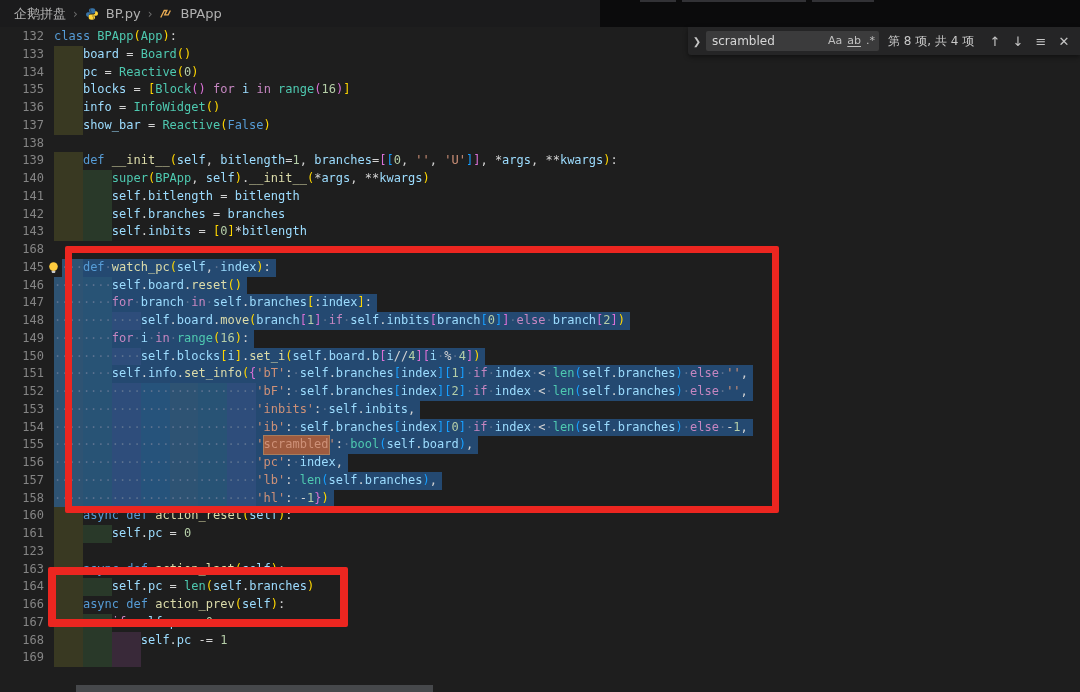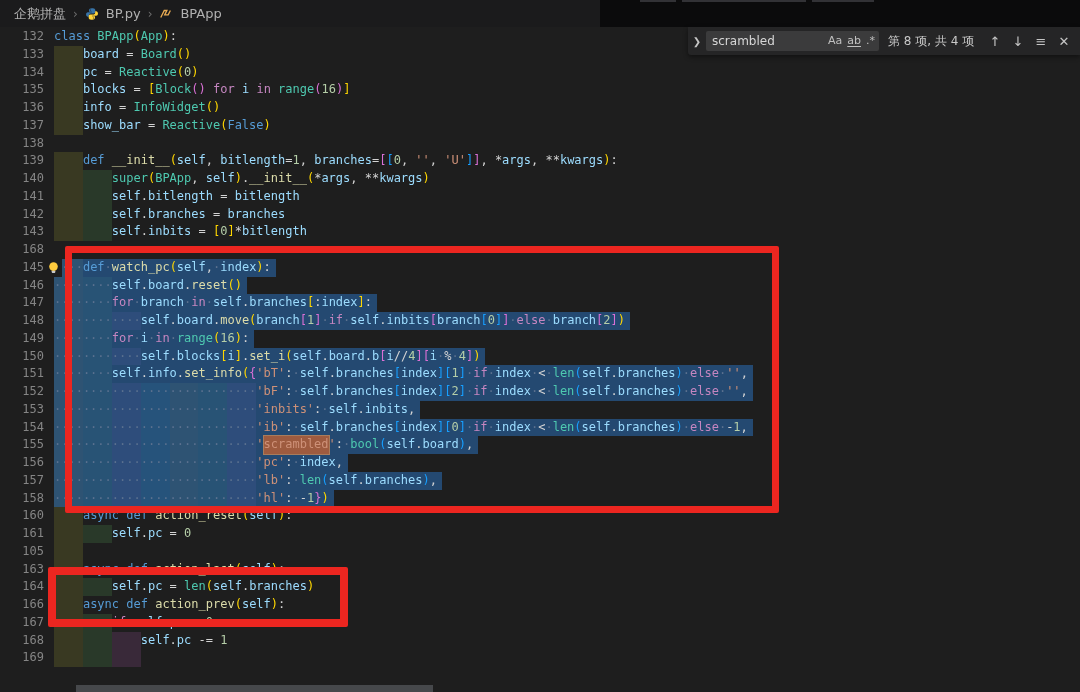--- a/index.html
+++ b/index.html
@@ -135,21 +135,21 @@
       <div class="cl"><div class="stripe" style="left: 54px; width: 28.8984px; background: rgba(255, 255, 64, 0.12);"></div><div class="stripe" style="left: 82.8984px; width: 28.8984px; background: rgba(127, 255, 127, 0.12);"></div><div class="selbg" style="left: 54px; width: 698.619px;"></div><span class="ln">151</span><span class="ct"><span class="ws">········</span><span style="color: rgb(156, 220, 254);">self</span><span style="color: rgb(212, 212, 212);">.</span><span style="color: rgb(156, 220, 254);">info</span><span style="color: rgb(212, 212, 212);">.</span><span style="color: rgb(220, 220, 170);">set_info</span><span style="color: rgb(255, 215, 0);">(</span><span style="color: rgb(218, 112, 214);">{</span><span style="color: rgb(206, 145, 120);">'bT'</span><span style="color: rgb(212, 212, 212);">:</span><span class="ws">·</span><span style="color: rgb(156, 220, 254);">self</span><span style="color: rgb(212, 212, 212);">.</span><span style="color: rgb(156, 220, 254);">branches</span><span style="color: rgb(23, 159, 255);">[</span><span style="color: rgb(156, 220, 254);">index</span><span style="color: rgb(23, 159, 255);">]</span><span style="color: rgb(23, 159, 255);">[</span><span style="color: rgb(181, 206, 168);">1</span><span style="color: rgb(23, 159, 255);">]</span><span class="ws">·</span><span style="color: rgb(197, 134, 192);">if</span><span class="ws">·</span><span style="color: rgb(156, 220, 254);">index</span><span class="ws">·</span><span style="color: rgb(212, 212, 212);">&lt;</span><span class="ws">·</span><span style="color: rgb(78, 201, 176);">len</span><span style="color: rgb(23, 159, 255);">(</span><span style="color: rgb(156, 220, 254);">self</span><span style="color: rgb(212, 212, 212);">.</span><span style="color: rgb(156, 220, 254);">branches</span><span style="color: rgb(23, 159, 255);">)</span><span class="ws">·</span><span style="color: rgb(197, 134, 192);">else</span><span class="ws">·</span><span style="color: rgb(206, 145, 120);">''</span><span style="color: rgb(212, 212, 212);">,</span></span></div>
       <div class="cl"><div class="stripe" style="left: 54px; width: 28.8984px; background: rgba(255, 255, 64, 0.12);"></div><div class="stripe" style="left: 82.8984px; width: 28.8984px; background: rgba(127, 255, 127, 0.12);"></div><div class="stripe" style="left: 111.797px; width: 28.8984px; background: rgba(255, 125, 255, 0.12);"></div><div class="stripe" style="left: 140.695px; width: 28.8984px; background: rgba(79, 236, 236, 0.12);"></div><div class="stripe" style="left: 169.594px; width: 28.8984px; background: rgba(255, 255, 64, 0.12);"></div><div class="stripe" style="left: 198.492px; width: 28.8984px; background: rgba(127, 255, 127, 0.12);"></div><div class="stripe" style="left: 227.39px; width: 28.8984px; background: rgba(255, 125, 255, 0.12);"></div><div class="selbg" style="left: 54px; width: 698.619px;"></div><span class="ln">152</span><span class="ct"><span class="ws">····························</span><span style="color: rgb(206, 145, 120);">'bF'</span><span style="color: rgb(212, 212, 212);">:</span><span class="ws">·</span><span style="color: rgb(156, 220, 254);">self</span><span style="color: rgb(212, 212, 212);">.</span><span style="color: rgb(156, 220, 254);">branches</span><span style="color: rgb(23, 159, 255);">[</span><span style="color: rgb(156, 220, 254);">index</span><span style="color: rgb(23, 159, 255);">]</span><span style="color: rgb(23, 159, 255);">[</span><span style="color: rgb(181, 206, 168);">2</span><span style="color: rgb(23, 159, 255);">]</span><span class="ws">·</span><span style="color: rgb(197, 134, 192);">if</span><span class="ws">·</span><span style="color: rgb(156, 220, 254);">index</span><span class="ws">·</span><span style="color: rgb(212, 212, 212);">&lt;</span><span class="ws">·</span><span style="color: rgb(78, 201, 176);">len</span><span style="color: rgb(23, 159, 255);">(</span><span style="color: rgb(156, 220, 254);">self</span><span style="color: rgb(212, 212, 212);">.</span><span style="color: rgb(156, 220, 254);">branches</span><span style="color: rgb(23, 159, 255);">)</span><span class="ws">·</span><span style="color: rgb(197, 134, 192);">else</span><span class="ws">·</span><span style="color: rgb(206, 145, 120);">''</span><span style="color: rgb(212, 212, 212);">,</span></span></div>
       <div class="cl"><div class="stripe" style="left: 54px; width: 28.8984px; background: rgba(255, 255, 64, 0.12);"></div><div class="stripe" style="left: 82.8984px; width: 28.8984px; background: rgba(127, 255, 127, 0.12);"></div><div class="stripe" style="left: 111.797px; width: 28.8984px; background: rgba(255, 125, 255, 0.12);"></div><div class="stripe" style="left: 140.695px; width: 28.8984px; background: rgba(79, 236, 236, 0.12);"></div><div class="stripe" style="left: 169.594px; width: 28.8984px; background: rgba(255, 255, 64, 0.12);"></div><div class="stripe" style="left: 198.492px; width: 28.8984px; background: rgba(127, 255, 127, 0.12);"></div><div class="stripe" style="left: 227.39px; width: 28.8984px; background: rgba(255, 125, 255, 0.12);"></div><div class="selbg" style="left: 54px; width: 366.287px;"></div><span class="ln">153</span><span class="ct"><span class="ws">····························</span><span style="color: rgb(206, 145, 120);">'inbits'</span><span style="color: rgb(212, 212, 212);">:</span><span class="ws">·</span><span style="color: rgb(156, 220, 254);">self</span><span style="color: rgb(212, 212, 212);">.</span><span style="color: rgb(156, 220, 254);">inbits</span><span style="color: rgb(212, 212, 212);">,</span></span></div>
       <div class="cl"><div class="stripe" style="left: 54px; width: 28.8984px; background: rgba(255, 255, 64, 0.12);"></div><div class="stripe" style="left: 82.8984px; width: 28.8984px; background: rgba(127, 255, 127, 0.12);"></div><div class="stripe" style="left: 111.797px; width: 28.8984px; background: rgba(255, 125, 255, 0.12);"></div><div class="stripe" style="left: 140.695px; width: 28.8984px; background: rgba(79, 236, 236, 0.12);"></div><div class="stripe" style="left: 169.594px; width: 28.8984px; background: rgba(255, 255, 64, 0.12);"></div><div class="stripe" style="left: 198.492px; width: 28.8984px; background: rgba(127, 255, 127, 0.12);"></div><div class="stripe" style="left: 227.39px; width: 28.8984px; background: rgba(255, 125, 255, 0.12);"></div><div class="selbg" style="left: 54px; width: 698.619px;"></div><span class="ln">154</span><span class="ct"><span class="ws">····························</span><span style="color: rgb(206, 145, 120);">'ib'</span><span style="color: rgb(212, 212, 212);">:</span><span class="ws">·</span><span style="color: rgb(156, 220, 254);">self</span><span style="color: rgb(212, 212, 212);">.</span><span style="color: rgb(156, 220, 254);">branches</span><span style="color: rgb(23, 159, 255);">[</span><span style="color: rgb(156, 220, 254);">index</span><span style="color: rgb(23, 159, 255);">]</span><span style="color: rgb(23, 159, 255);">[</span><span style="color: rgb(181, 206, 168);">0</span><span style="color: rgb(23, 159, 255);">]</span><span class="ws">·</span><span style="color: rgb(197, 134, 192);">if</span><span class="ws">·</span><span style="color: rgb(156, 220, 254);">index</span><span class="ws">·</span><span style="color: rgb(212, 212, 212);">&lt;</span><span class="ws">·</span><span style="color: rgb(78, 201, 176);">len</span><span style="color: rgb(23, 159, 255);">(</span><span style="color: rgb(156, 220, 254);">self</span><span style="color: rgb(212, 212, 212);">.</span><span style="color: rgb(156, 220, 254);">branches</span><span style="color: rgb(23, 159, 255);">)</span><span class="ws">·</span><span style="color: rgb(197, 134, 192);">else</span><span class="ws">·</span><span style="color: rgb(212, 212, 212);">-</span><span style="color: rgb(181, 206, 168);">1</span><span style="color: rgb(212, 212, 212);">,</span></span></div>
       <div class="cl"><div class="stripe" style="left: 54px; width: 28.8984px; background: rgba(255, 255, 64, 0.12);"></div><div class="stripe" style="left: 82.8984px; width: 28.8984px; background: rgba(127, 255, 127, 0.12);"></div><div class="stripe" style="left: 111.797px; width: 28.8984px; background: rgba(255, 125, 255, 0.12);"></div><div class="stripe" style="left: 140.695px; width: 28.8984px; background: rgba(79, 236, 236, 0.12);"></div><div class="stripe" style="left: 169.594px; width: 28.8984px; background: rgba(255, 255, 64, 0.12);"></div><div class="stripe" style="left: 198.492px; width: 28.8984px; background: rgba(127, 255, 127, 0.12);"></div><div class="stripe" style="left: 227.39px; width: 28.8984px; background: rgba(255, 125, 255, 0.12);"></div><div class="selbg" style="left: 54px; width: 424.084px;"></div><div class="findmatch" style="left: 263.513px; width: 65.0214px;"></div><span class="ln">155</span><span class="ct"><span class="ws">····························</span><span style="color: rgb(206, 145, 120);">'</span><span style="color: rgb(206, 145, 120);">scrambled</span><span style="color: rgb(206, 145, 120);">'</span><span style="color: rgb(212, 212, 212);">:</span><span class="ws">·</span><span style="color: rgb(78, 201, 176);">bool</span><span style="color: rgb(23, 159, 255);">(</span><span style="color: rgb(156, 220, 254);">self</span><span style="color: rgb(212, 212, 212);">.</span><span style="color: rgb(156, 220, 254);">board</span><span style="color: rgb(23, 159, 255);">)</span><span style="color: rgb(212, 212, 212);">,</span></span></div>
       <div class="cl"><div class="stripe" style="left: 54px; width: 28.8984px; background: rgba(255, 255, 64, 0.12);"></div><div class="stripe" style="left: 82.8984px; width: 28.8984px; background: rgba(127, 255, 127, 0.12);"></div><div class="stripe" style="left: 111.797px; width: 28.8984px; background: rgba(255, 125, 255, 0.12);"></div><div class="stripe" style="left: 140.695px; width: 28.8984px; background: rgba(79, 236, 236, 0.12);"></div><div class="stripe" style="left: 169.594px; width: 28.8984px; background: rgba(255, 255, 64, 0.12);"></div><div class="stripe" style="left: 198.492px; width: 28.8984px; background: rgba(127, 255, 127, 0.12);"></div><div class="stripe" style="left: 227.39px; width: 28.8984px; background: rgba(255, 125, 255, 0.12);"></div><div class="selbg" style="left: 54px; width: 294.041px;"></div><span class="ln">156</span><span class="ct"><span class="ws">····························</span><span style="color: rgb(206, 145, 120);">'pc'</span><span style="color: rgb(212, 212, 212);">:</span><span class="ws">·</span><span style="color: rgb(156, 220, 254);">index</span><span style="color: rgb(212, 212, 212);">,</span></span></div>
       <div class="cl"><div class="stripe" style="left: 54px; width: 28.8984px; background: rgba(255, 255, 64, 0.12);"></div><div class="stripe" style="left: 82.8984px; width: 28.8984px; background: rgba(127, 255, 127, 0.12);"></div><div class="stripe" style="left: 111.797px; width: 28.8984px; background: rgba(255, 125, 255, 0.12);"></div><div class="stripe" style="left: 140.695px; width: 28.8984px; background: rgba(79, 236, 236, 0.12);"></div><div class="stripe" style="left: 169.594px; width: 28.8984px; background: rgba(255, 255, 64, 0.12);"></div><div class="stripe" style="left: 198.492px; width: 28.8984px; background: rgba(127, 255, 127, 0.12);"></div><div class="stripe" style="left: 227.39px; width: 28.8984px; background: rgba(255, 125, 255, 0.12);"></div><div class="selbg" style="left: 54px; width: 387.961px;"></div><span class="ln">157</span><span class="ct"><span class="ws">····························</span><span style="color: rgb(206, 145, 120);">'lb'</span><span style="color: rgb(212, 212, 212);">:</span><span class="ws">·</span><span style="color: rgb(78, 201, 176);">len</span><span style="color: rgb(23, 159, 255);">(</span><span style="color: rgb(156, 220, 254);">self</span><span style="color: rgb(212, 212, 212);">.</span><span style="color: rgb(156, 220, 254);">branches</span><span style="color: rgb(23, 159, 255);">)</span><span style="color: rgb(212, 212, 212);">,</span></span></div>
       <div class="cl"><div class="stripe" style="left: 54px; width: 28.8984px; background: rgba(255, 255, 64, 0.12);"></div><div class="stripe" style="left: 82.8984px; width: 28.8984px; background: rgba(127, 255, 127, 0.12);"></div><div class="stripe" style="left: 111.797px; width: 28.8984px; background: rgba(255, 125, 255, 0.12);"></div><div class="stripe" style="left: 140.695px; width: 28.8984px; background: rgba(79, 236, 236, 0.12);"></div><div class="stripe" style="left: 169.594px; width: 28.8984px; background: rgba(255, 255, 64, 0.12);"></div><div class="stripe" style="left: 198.492px; width: 28.8984px; background: rgba(127, 255, 127, 0.12);"></div><div class="stripe" style="left: 227.39px; width: 28.8984px; background: rgba(255, 125, 255, 0.12);"></div><div class="selbg" style="left: 54px; width: 279.592px;"></div><span class="ln">158</span><span class="ct"><span class="ws">····························</span><span style="color: rgb(206, 145, 120);">'hl'</span><span style="color: rgb(212, 212, 212);">:</span><span class="ws">·</span><span style="color: rgb(212, 212, 212);">-</span><span style="color: rgb(181, 206, 168);">1</span><span style="color: rgb(218, 112, 214);">}</span><span style="color: rgb(255, 215, 0);">)</span></span></div>
       <div class="cl"><div class="stripe" style="left: 54px; width: 28.8984px; background: rgba(255, 255, 64, 0.12);"></div><span class="ln">160</span><span class="ct"><span style="color: rgb(212, 212, 212);">    </span><span style="color: rgb(86, 156, 214);">async</span><span style="color: rgb(212, 212, 212);"> </span><span style="color: rgb(86, 156, 214);">def</span><span style="color: rgb(212, 212, 212);"> </span><span style="color: rgb(220, 220, 170);">action_reset</span><span style="color: rgb(255, 215, 0);">(</span><span style="color: rgb(156, 220, 254);">self</span><span style="color: rgb(255, 215, 0);">)</span><span style="color: rgb(212, 212, 212);">:</span></span></div>
       <div class="cl"><div class="stripe" style="left: 54px; width: 28.8984px; background: rgba(255, 255, 64, 0.12);"></div><div class="stripe" style="left: 82.8984px; width: 28.8984px; background: rgba(127, 255, 127, 0.12);"></div><span class="ln">161</span><span class="ct"><span style="color: rgb(212, 212, 212);">        </span><span style="color: rgb(156, 220, 254);">self</span><span style="color: rgb(212, 212, 212);">.</span><span style="color: rgb(156, 220, 254);">pc</span><span style="color: rgb(212, 212, 212);"> = </span><span style="color: rgb(181, 206, 168);">0</span></span></div>
-      <div class="cl"><div class="stripe" style="left: 54px; width: 28.8984px; background: rgba(255, 255, 64, 0.12);"></div><span class="ln">105</span><span class="ct"></span></div>
+      <div class="cl"><div class="stripe" style="left: 54px; width: 28.8984px; background: rgba(255, 255, 64, 0.12);"></div><span class="ln">123</span><span class="ct"></span></div>
       <div class="cl"><div class="stripe" style="left: 54px; width: 28.8984px; background: rgba(255, 255, 64, 0.12);"></div><span class="ln">163</span><span class="ct"><span style="color: rgb(212, 212, 212);">    </span><span style="color: rgb(86, 156, 214);">async</span><span style="color: rgb(212, 212, 212);"> </span><span style="color: rgb(86, 156, 214);">def</span><span style="color: rgb(212, 212, 212);"> </span><span style="color: rgb(220, 220, 170);">action_last</span><span style="color: rgb(255, 215, 0);">(</span><span style="color: rgb(156, 220, 254);">self</span><span style="color: rgb(255, 215, 0);">)</span><span style="color: rgb(212, 212, 212);">:</span></span></div>
       <div class="cl"><div class="stripe" style="left: 54px; width: 28.8984px; background: rgba(255, 255, 64, 0.12);"></div><div class="stripe" style="left: 82.8984px; width: 28.8984px; background: rgba(127, 255, 127, 0.12);"></div><span class="ln">164</span><span class="ct"><span style="color: rgb(212, 212, 212);">        </span><span style="color: rgb(156, 220, 254);">self</span><span style="color: rgb(212, 212, 212);">.</span><span style="color: rgb(156, 220, 254);">pc</span><span style="color: rgb(212, 212, 212);"> = </span><span style="color: rgb(78, 201, 176);">len</span><span style="color: rgb(255, 215, 0);">(</span><span style="color: rgb(156, 220, 254);">self</span><span style="color: rgb(212, 212, 212);">.</span><span style="color: rgb(156, 220, 254);">branches</span><span style="color: rgb(255, 215, 0);">)</span></span></div>
       <div class="cl"><div class="stripe" style="left: 54px; width: 28.8984px; background: rgba(255, 255, 64, 0.12);"></div><span class="ln">166</span><span class="ct"><span style="color: rgb(212, 212, 212);">    </span><span style="color: rgb(86, 156, 214);">async</span><span style="color: rgb(212, 212, 212);"> </span><span style="color: rgb(86, 156, 214);">def</span><span style="color: rgb(212, 212, 212);"> </span><span style="color: rgb(220, 220, 170);">action_prev</span><span style="color: rgb(255, 215, 0);">(</span><span style="color: rgb(156, 220, 254);">self</span><span style="color: rgb(255, 215, 0);">)</span><span style="color: rgb(212, 212, 212);">:</span></span></div>
       <div class="cl"><div class="stripe" style="left: 54px; width: 28.8984px; background: rgba(255, 255, 64, 0.12);"></div><div class="stripe" style="left: 82.8984px; width: 28.8984px; background: rgba(127, 255, 127, 0.12);"></div><span class="ln">167</span><span class="ct"><span style="color: rgb(212, 212, 212);">        </span><span style="color: rgb(197, 134, 192);">if</span><span style="color: rgb(212, 212, 212);"> </span><span style="color: rgb(156, 220, 254);">self</span><span style="color: rgb(212, 212, 212);">.</span><span style="color: rgb(156, 220, 254);">pc</span><span style="color: rgb(212, 212, 212);"> &gt; </span><span style="color: rgb(181, 206, 168);">0</span><span style="color: rgb(212, 212, 212);">:</span></span></div>
       <div class="cl"><div class="stripe" style="left: 54px; width: 28.8984px; background: rgba(255, 255, 64, 0.12);"></div><div class="stripe" style="left: 82.8984px; width: 28.8984px; background: rgba(127, 255, 127, 0.12);"></div><div class="stripe" style="left: 111.797px; width: 28.8984px; background: rgba(255, 125, 255, 0.12);"></div><span class="ln">168</span><span class="ct"><span style="color: rgb(212, 212, 212);">            </span><span style="color: rgb(156, 220, 254);">self</span><span style="color: rgb(212, 212, 212);">.</span><span style="color: rgb(156, 220, 254);">pc</span><span style="color: rgb(212, 212, 212);"> -= </span><span style="color: rgb(181, 206, 168);">1</span></span></div>
       <div class="cl"><div class="stripe" style="left: 54px; width: 28.8984px; background: rgba(255, 255, 64, 0.12);"></div><div class="stripe" style="left: 82.8984px; width: 28.8984px; background: rgba(127, 255, 127, 0.12);"></div><div class="stripe" style="left: 111.797px; width: 28.8984px; background: rgba(255, 125, 255, 0.12);"></div><span class="ln">169</span><span class="ct"></span></div>
     </div>
 
   <div id="anno1" class="annotation"></div>
   <div id="anno2" class="annotation"></div>

